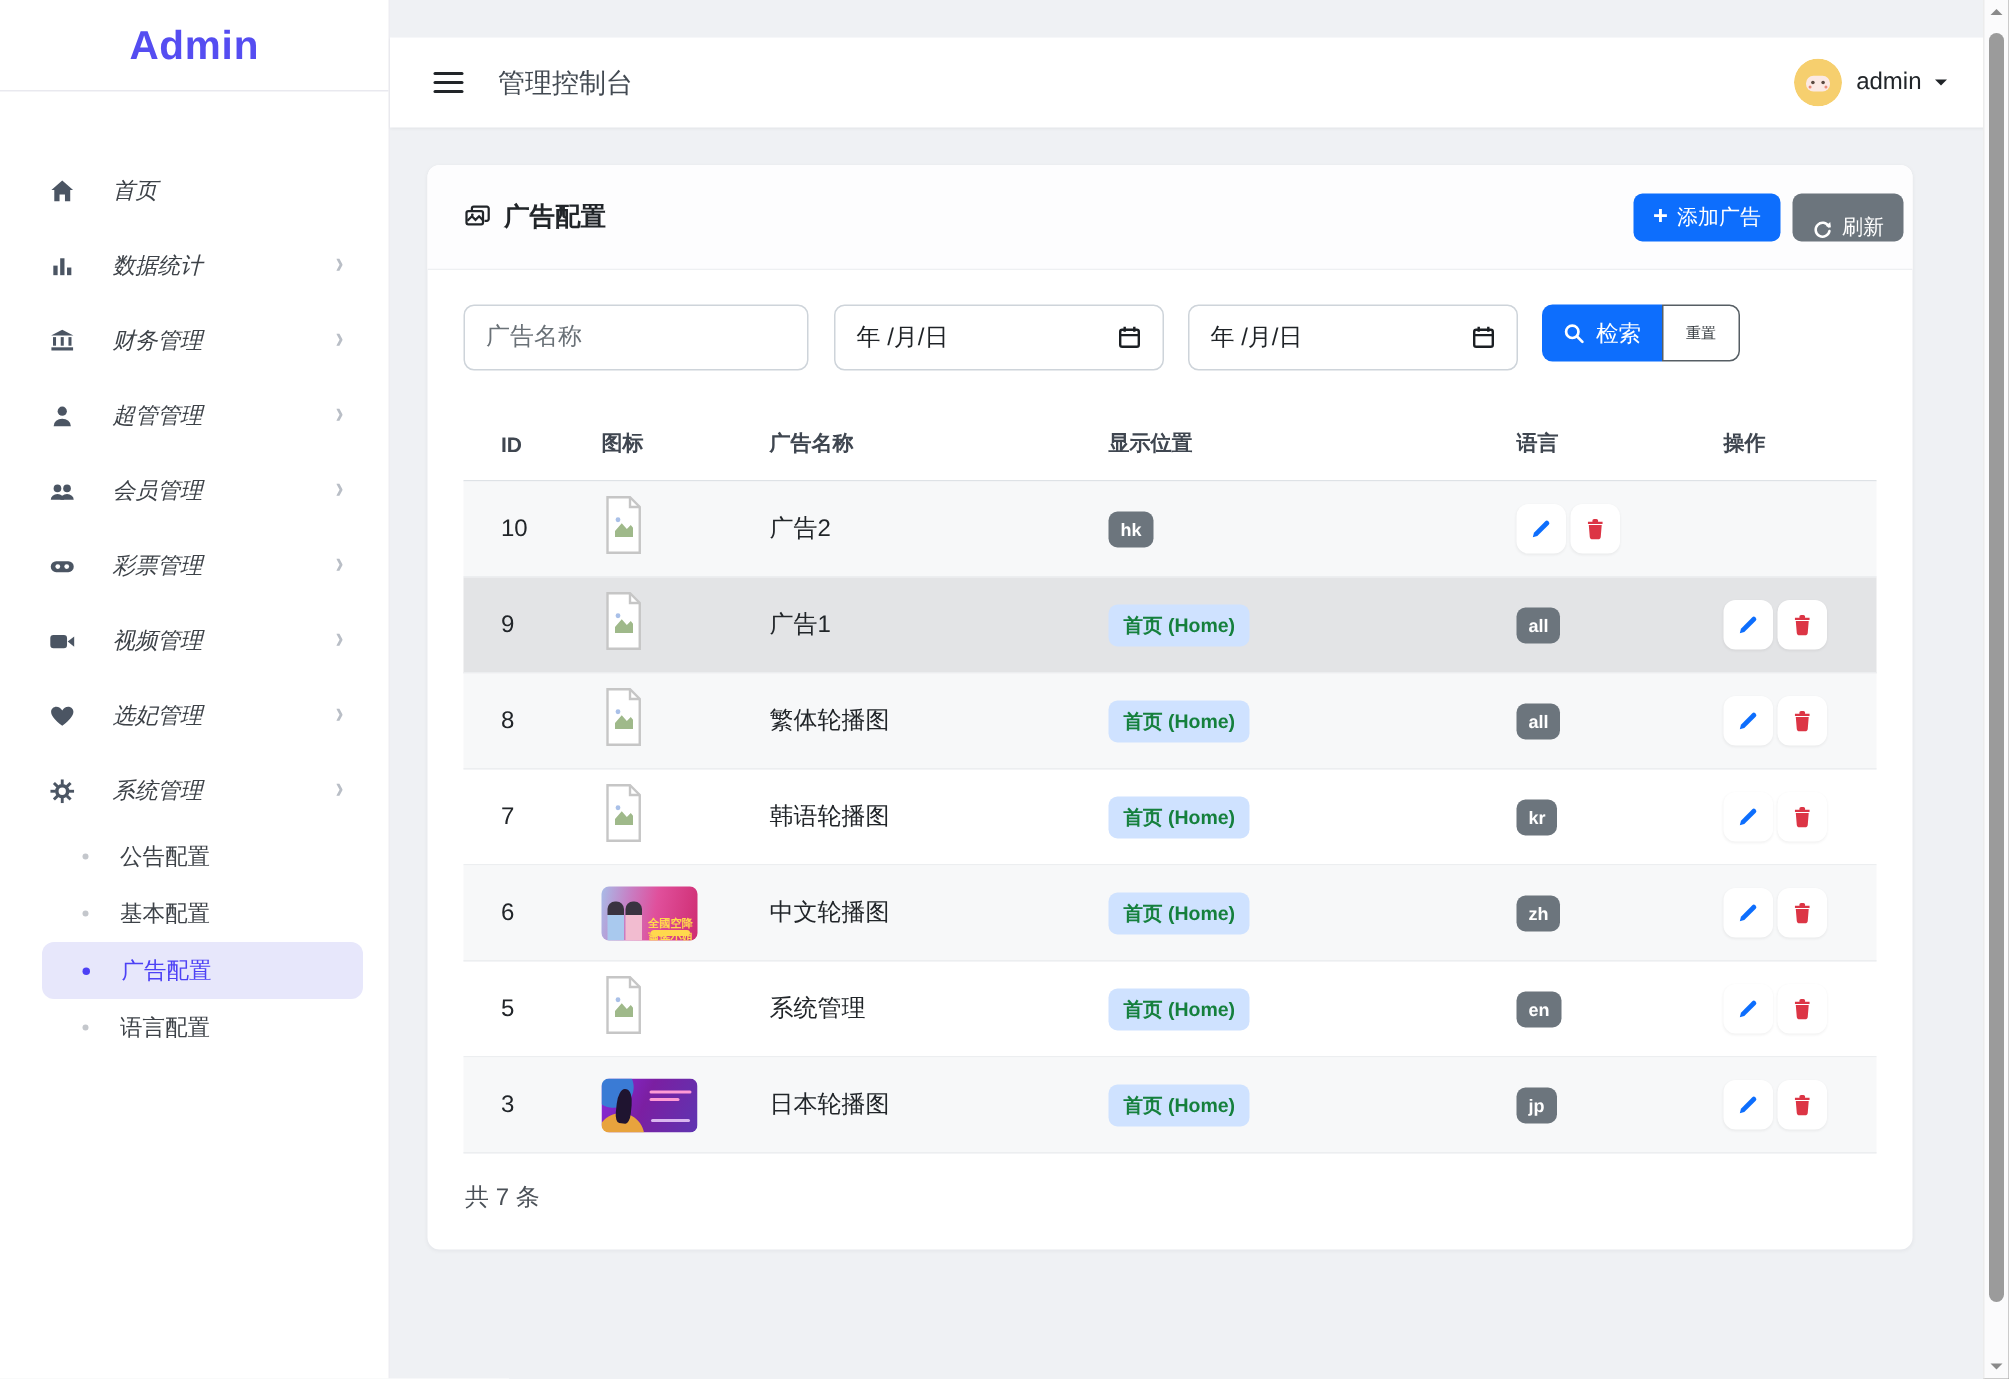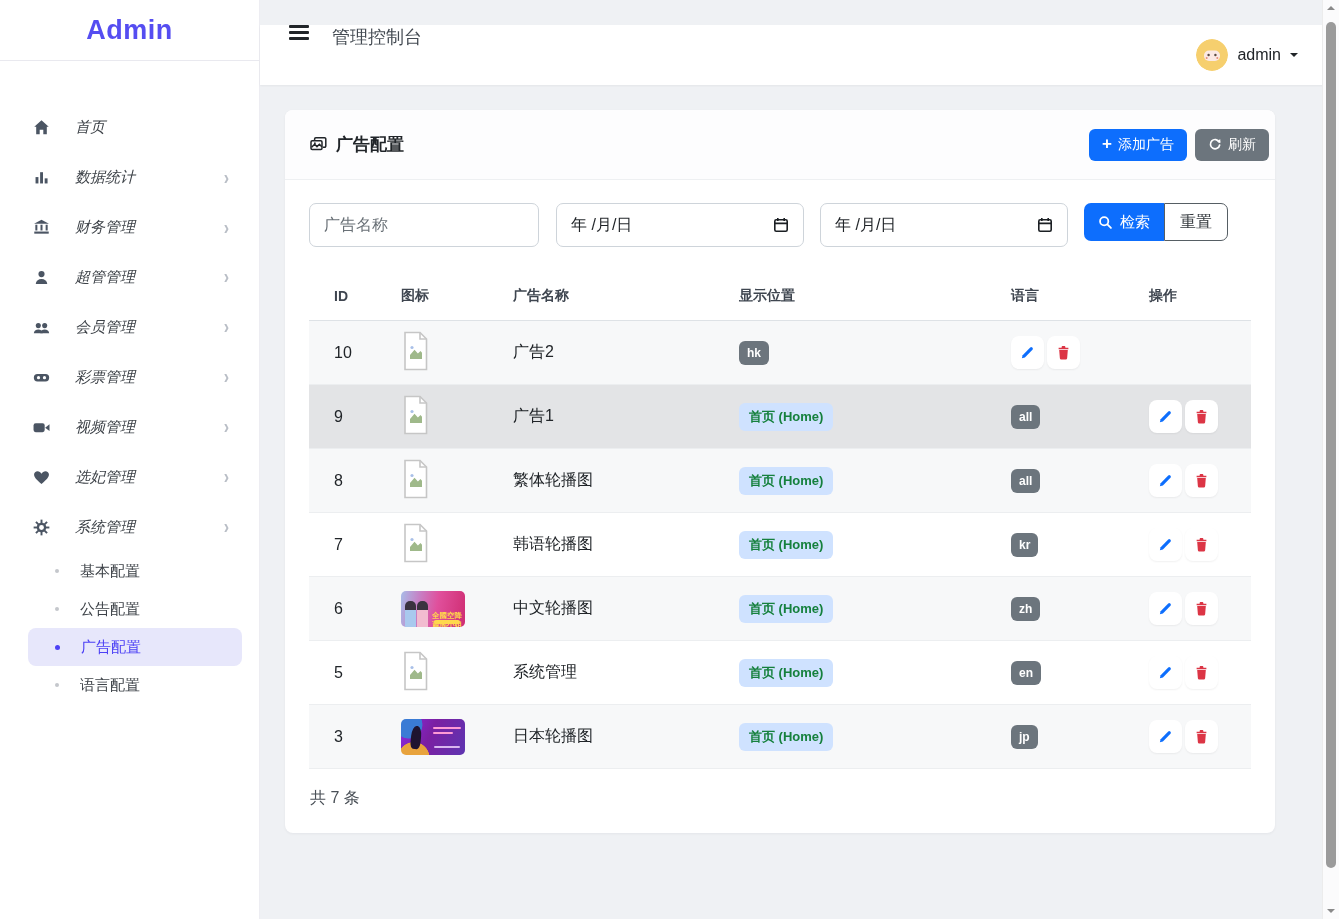--- a/index.html
+++ b/index.html
@@ -23,58 +23,58 @@
   .chev { color:#b9bec6; font-size:16px; font-weight:bold; transform:scaleY(1.3); }
   .subnav-item { height:38px; margin:0 17px 0 28px; display:flex; align-items:center; padding-left:27px;
                  border-radius:8px; color:#3d4248; font-size:15px; cursor:pointer; }
   .bullet { width:4px; height:4px; border-radius:50%; background:#c4c7cc; margin-right:21px; flex:none; }
   .subnav-item.active { background:#e7e7fb; color:#4d41f5; }
   .subnav-item.active .bullet { background:#4d41f5; width:5px; height:5px; }
 
   
   .main { flex:1; min-width:0; display:flex; flex-direction:column; }
   .top-gap { height:25px; }
-  .topbar { height:60px; background:#fff; display:flex; padding:0 41px 0 29px;
+  .topbar { height:60px; background:#fff; display:flex; align-items:center; padding:0 41px 0 29px;
             box-shadow:0 1px 2px rgba(0,0,0,.05); }
   .hamburger { display:flex; flex-direction:column; gap:3.5px; width:20px; cursor:pointer; }
   .hamburger i { height:2.6px; background:#212529; border-radius:1px; }
   .topbar-title { font-size:18px; color:#434a52; margin-left:23px; }
   .topbar-right { margin-left:auto; display:flex; align-items:center; gap:9px; cursor:pointer; }
   .avatar { width:32px; height:32px; border-radius:50%; overflow:hidden; flex:none; }
   .user-name { font-size:16px; color:#212529; }
   .caret-down { width:0; height:0; border:4.5px solid transparent; border-top-color:#212529; margin-top:4px; }
 
   .content { flex:1; padding:25px 47px 0 25px; }
 
   
   .card { width:990px; background:#fff; border-radius:8px; box-shadow:0 1px 3px rgba(16,24,40,.05); }
   .card-header { height:70px; background:#fdfdfe; border-bottom:1px solid #eef0f2; border-radius:8px 8px 0 0;
                  display:flex; align-items:center; padding:0 6px 0 25px; }
   .card-title { display:flex; align-items:center; gap:9px; font-size:17px; font-weight:bold; color:#212529; }
   .header-buttons { margin-left:auto; display:flex; gap:8px; }
   .btn { border:none; border-radius:6px; height:32px; padding:0 13px; font-size:14px; cursor:pointer;
          display:inline-flex; align-items:center; gap:6px; font-family:inherit; }
   .btn-primary { background:#0d6efd; color:#fff; }
-  .btn-secondary { background:#6c757d; color:#fff; }
+  .btn-secondary { background:#6c757d; color:#fff;align-items:flex-end; }
   .plus-glyph { font-size:17px; font-weight:bold; line-height:1; margin-top:-2px; }
 
   .card-body { padding:23px 24px 0 24px; }
 
   
   .filters { display:flex; align-items:flex-start; }
   .input { height:44px; border:1px solid #ced4da; border-radius:7px; padding:0 14px; font-size:16px;
            color:#212529; font-family:inherit; background:#fff; }
   .input::placeholder { color:#6a7177; }
   .name-input { width:230px; margin-right:17px; }
-  .date-input { width:248px; margin-right:16px; display:flex; align-items:center; justify-content:space-between; cursor:text; }
+  .date-input { width:220px; margin-right:16px; display:flex; align-items:center; justify-content:space-between; cursor:text; }
   .date-text { font-size:16px; color:#1f2327; }
   .btn-search { height:38px; border:none; border-radius:7px 0 0 7px; background:#0d6efd; color:#fff;
                 font-size:15px; padding:0 14px; display:inline-flex; align-items:center; gap:7px; cursor:pointer; font-family:inherit; }
   .btn-reset { height:38px; border:1px solid #565e64; border-radius:0 7px 7px 0; background:#fff; color:#33383d;
-               font-size:16px; padding:0 15px; cursor:pointer; font-family:inherit; }
+               font-size:10px; padding:0 15px; cursor:pointer; font-family:inherit; }
 
   
   .table { margin-top:24px; }
   .thead, .trow { display:grid; grid-template-columns:92px 112px 226px 272px 138px 1fr; align-items:center; }
   .thead { height:50px; border-bottom:1px solid #dee2e6; color:#3f4650; font-size:14px; font-weight:bold; }
   .thead > div:first-child, .trow > div:first-child { padding-left:25px; }
   .trow { height:64px; border-bottom:1px solid #eceef0; font-size:16px; }
   .trow.striped { background:#f7f8f9; }
   .trow.hovered { background:#e3e4e6; }
   .ad-name { font-weight:normal; }
@@ -233,25 +233,25 @@
               <circle cx="8" cy="8" r="3.4" fill="none" stroke="currentColor" stroke-width="2.2"></circle>
             </svg>
         </span>
         <span class="nav-label">系统管理</span>
         <span class="chev">›</span>
       </div>
 
       <div class="subnav">
         <div class="subnav-item">
           <span class="bullet"></span>
-          <span>基本配置</span>
+          <span>公告配置</span>
         </div>
         <div class="subnav-item">
           <span class="bullet"></span>
-          <span>公告配置</span>
+          <span>基本配置</span>
         </div>
         <div class="subnav-item active">
           <span class="bullet"></span>
           <span>广告配置</span>
         </div>
         <div class="subnav-item">
           <span class="bullet"></span>
           <span>语言配置</span>
         </div>
       </div>

